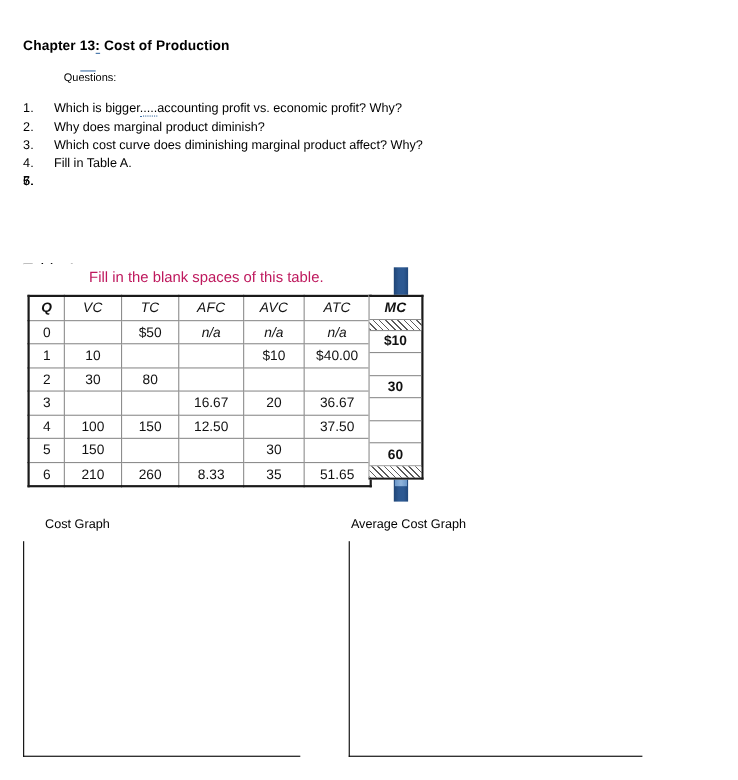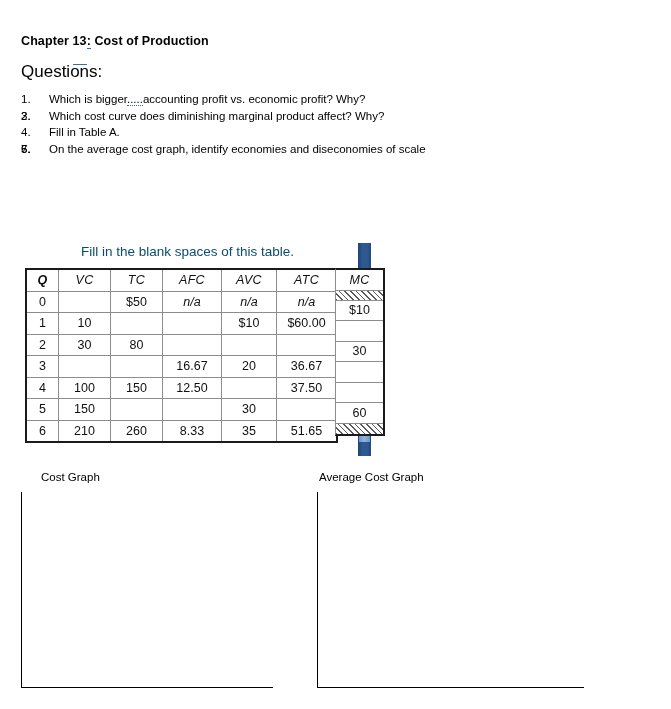--- a/index.html
+++ b/index.html
@@ -33,23 +33,24 @@
   }
   .chapter-title .num {
     border-bottom: 1.5px solid #3c6ea5;
     padding-bottom: 16px;
   }
   .chapter-title .colon {
     border-bottom: 1.5px solid #3c6ea5;
   }
 
   .questions-label {
-    font-size: 17px;
+    font-size: 10px;
     line-height: 15px;
     margin-top: 15px;
+    margin-left: 37px;
   }
 
   ol.qlist {
     margin: 12px 0 0 0;
     padding: 0;
     list-style: none;
   }
   ol.qlist li {
     font-size: 11.5px;
     line-height: 16.5px;
@@ -85,21 +86,21 @@
     height: 216px;
     background: #ffffff;
   }
 
   .table-caption {
     position: absolute;
     left: 60px;
     top: 4px;
     font-size: 13.5px;
     font-family: "Liberation Sans", sans-serif;
-    color: #0c4a6e;
+    color: #be185d;
     white-space: nowrap;
   }
 
   .scrollbar {
     position: absolute;
     right: 0px;
     top: 3px;
     width: 13px;
     height: 213px;
     background: #28528a;
@@ -171,20 +172,21 @@
   .mc-cell {
     height: 20.5px;
     box-sizing: border-box;
     border-bottom: 1px solid #8d8d8d;
     font-size: 12.5px;
     display: flex;
     align-items: center;
     justify-content: center;
     font-family: "Liberation Sans", sans-serif;
     color: #111;
+    font-weight: bold;
   }
   .mc-cell.head {
     font-style: italic;
     letter-spacing: 0.3px;
   }
   .mc-cell.half {
     height: 10px;
   }
   .mc-cell.last {
     border-bottom: none;
@@ -227,36 +229,36 @@
     <span>Cost of Production</span>
   </div>
 
   <div class="questions-label">Questions:</div>
 
   <ol class="qlist">
     <li>
       <span class="qnum">1.</span><span>Which is bigger</span><span class="dotted">.....</span><span>accounting profit vs. economic profit?  Why?</span>
     </li>
     <li>
-      <span class="qnum">2.</span>
+      <span class="qnum">2.</span><span>Why does marginal product diminish?</span>
     </li>
     <li>
       <span class="qnum">3.</span><span>Which cost curve does diminishing marginal product affect? Why?</span>
     </li>
     <li>
       <span class="qnum">4.</span><span>Fill in Table A.</span>
     </li>
     <li>
       <span class="qnum">5.</span>
     </li>
     <li>
       <span class="qnum">6.</span>
     </li>
     <li>
-      <span class="qnum">7.</span><span>On the average cost graph, identify economies and diseconomies of scale</span>
+      <span class="qnum">7.</span>
     </li>
   </ol>
 </div>
 
 <div class="table-a-label">Table A</div>
 
 <div class="table-region">
 
   <div class="table-caption">Fill in the blank spaces of this table.</div>
 
@@ -283,21 +285,21 @@
         <td class="na">n/a</td>
         <td class="na">n/a</td>
         <td class="na">n/a</td>
       </tr>
       <tr>
         <td>1</td>
         <td>10</td>
         <td></td>
         <td></td>
         <td>$10</td>
-        <td>$60.00</td>
+        <td>$40.00</td>
       </tr>
       <tr>
         <td>2</td>
         <td>30</td>
         <td>80</td>
         <td></td>
         <td></td>
         <td></td>
       </tr>
       <tr>

